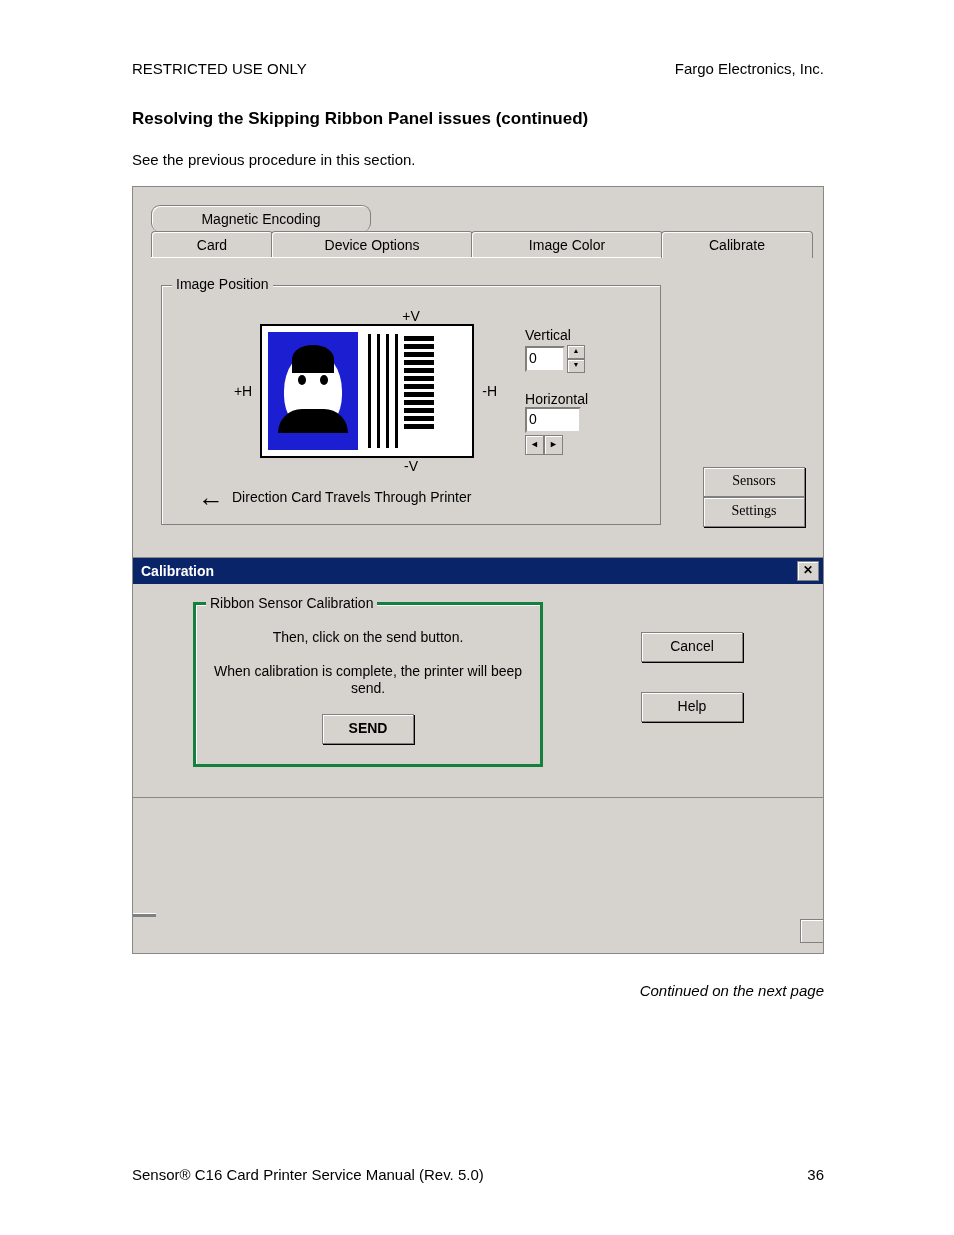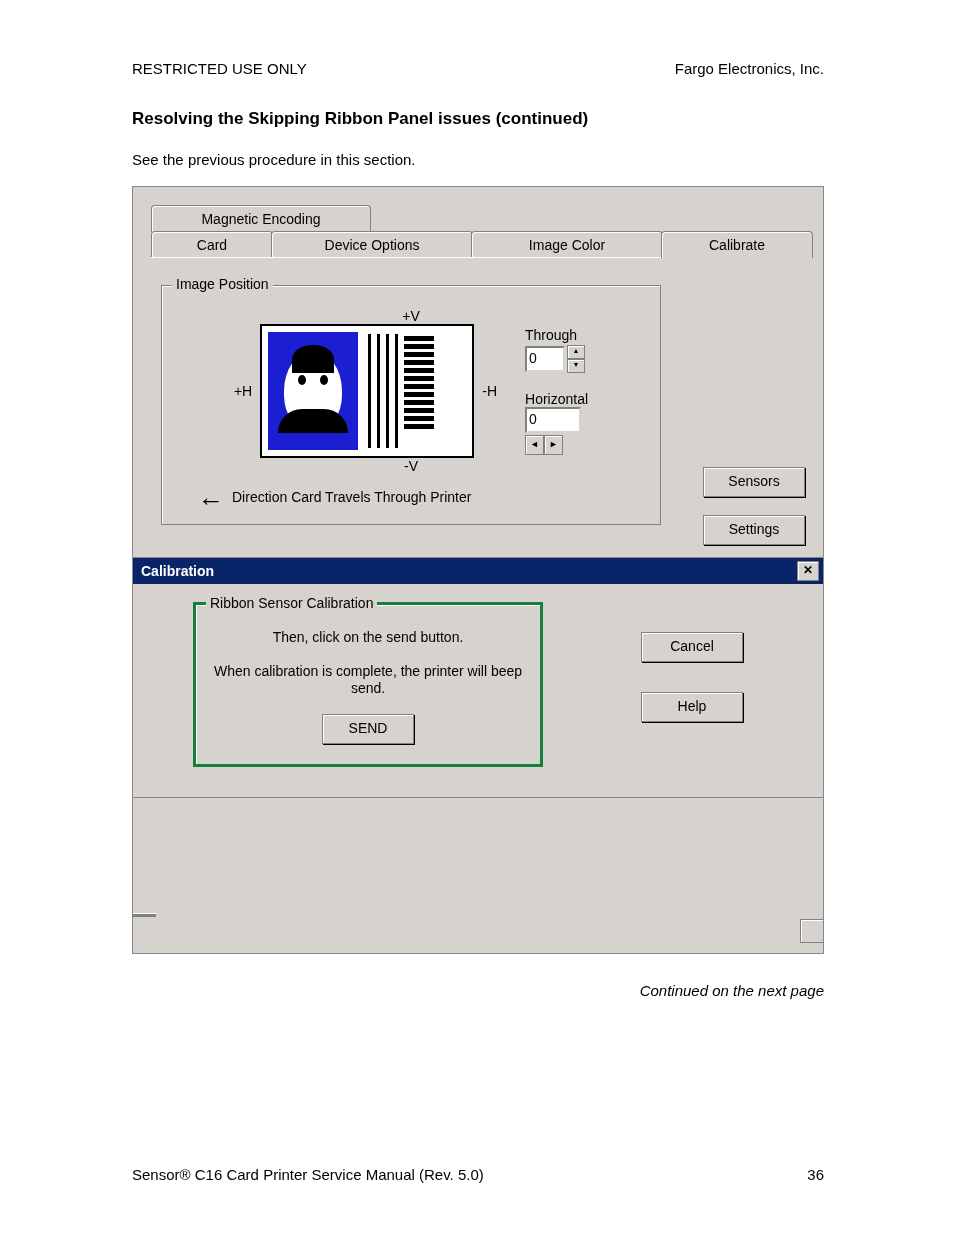--- a/index.html
+++ b/index.html
@@ -54,21 +54,21 @@
     border: 1px solid #808080;
     border-bottom: none;
     border-top-left-radius: 4px;
     border-top-right-radius: 4px;
     font-size: 14px;
     text-align: center;
     height: 26px;
     line-height: 26px;
     box-shadow: inset 1px 1px 0 #fff;
   }
-  .tab-row-back { top: 0; }
+  .tab-row-back { top: 0; border-radius: 9px; }
   .tab-row-front { top: 26px; }
   .tab-selected {
     background: #d6d3ce;
     z-index: 2;
   }
   .tab-content-border {
     position: absolute;
     top: 52px;
     left: 0;
     right: 0;
@@ -242,21 +242,21 @@
     font-size: 26px;
     font-weight: bold;
     line-height: 1;
   }
   .side-buttons {
     position: absolute;
     right: 18px;
     top: 280px;
     display: flex;
     flex-direction: column;
-    gap: 18px;
+    font-family: Liberation Serif, serif;
   }
   .btn {
     height: 28px;
     width: 100px;
     background: #d6d3ce;
     border: 1px solid #808080;
     box-shadow: inset 1px 1px 0 #fff, 1px 1px 0 #000;
     font-size: 14px;
     text-align: center;
     line-height: 26px;
@@ -307,20 +307,21 @@
     font-size: 14px;
   }
   .ribbon-group p {
     margin: 6px 0 16px 0;
     font-size: 14px;
     line-height: 1.25;
   }
   .send-btn {
     width: 90px;
     margin: 4px auto;
+    font-weight: bold;
   }
   .dialog-side {
     position: absolute;
     right: 80px;
     top: 48px;
     display: flex;
     flex-direction: column;
     gap: 30px;
   }
   .stub-left {
@@ -413,21 +414,21 @@
                   <div class="stripe-seg"></div>
                 <div class="stripe-seg"></div>
                   <div class="stripe-seg"></div>
                   <div class="stripe-seg"></div>
               </div>
             </div>
           </div>
           <span class="axis-label">-H</span>
 
           <div class="vh-controls">
-            <div>Through</div>
+            <div>Vertical</div>
             <div class="num-row">
               <div class="num-input">0</div>
               <div class="spinner">
                 <div class="spin-btn">▲</div>
                 <div class="spin-btn">▼</div>
               </div>
             </div>
             <div>Horizontal</div>
             <div class="num-input" style="width:50px;">0</div>
             <div class="hscroll">

